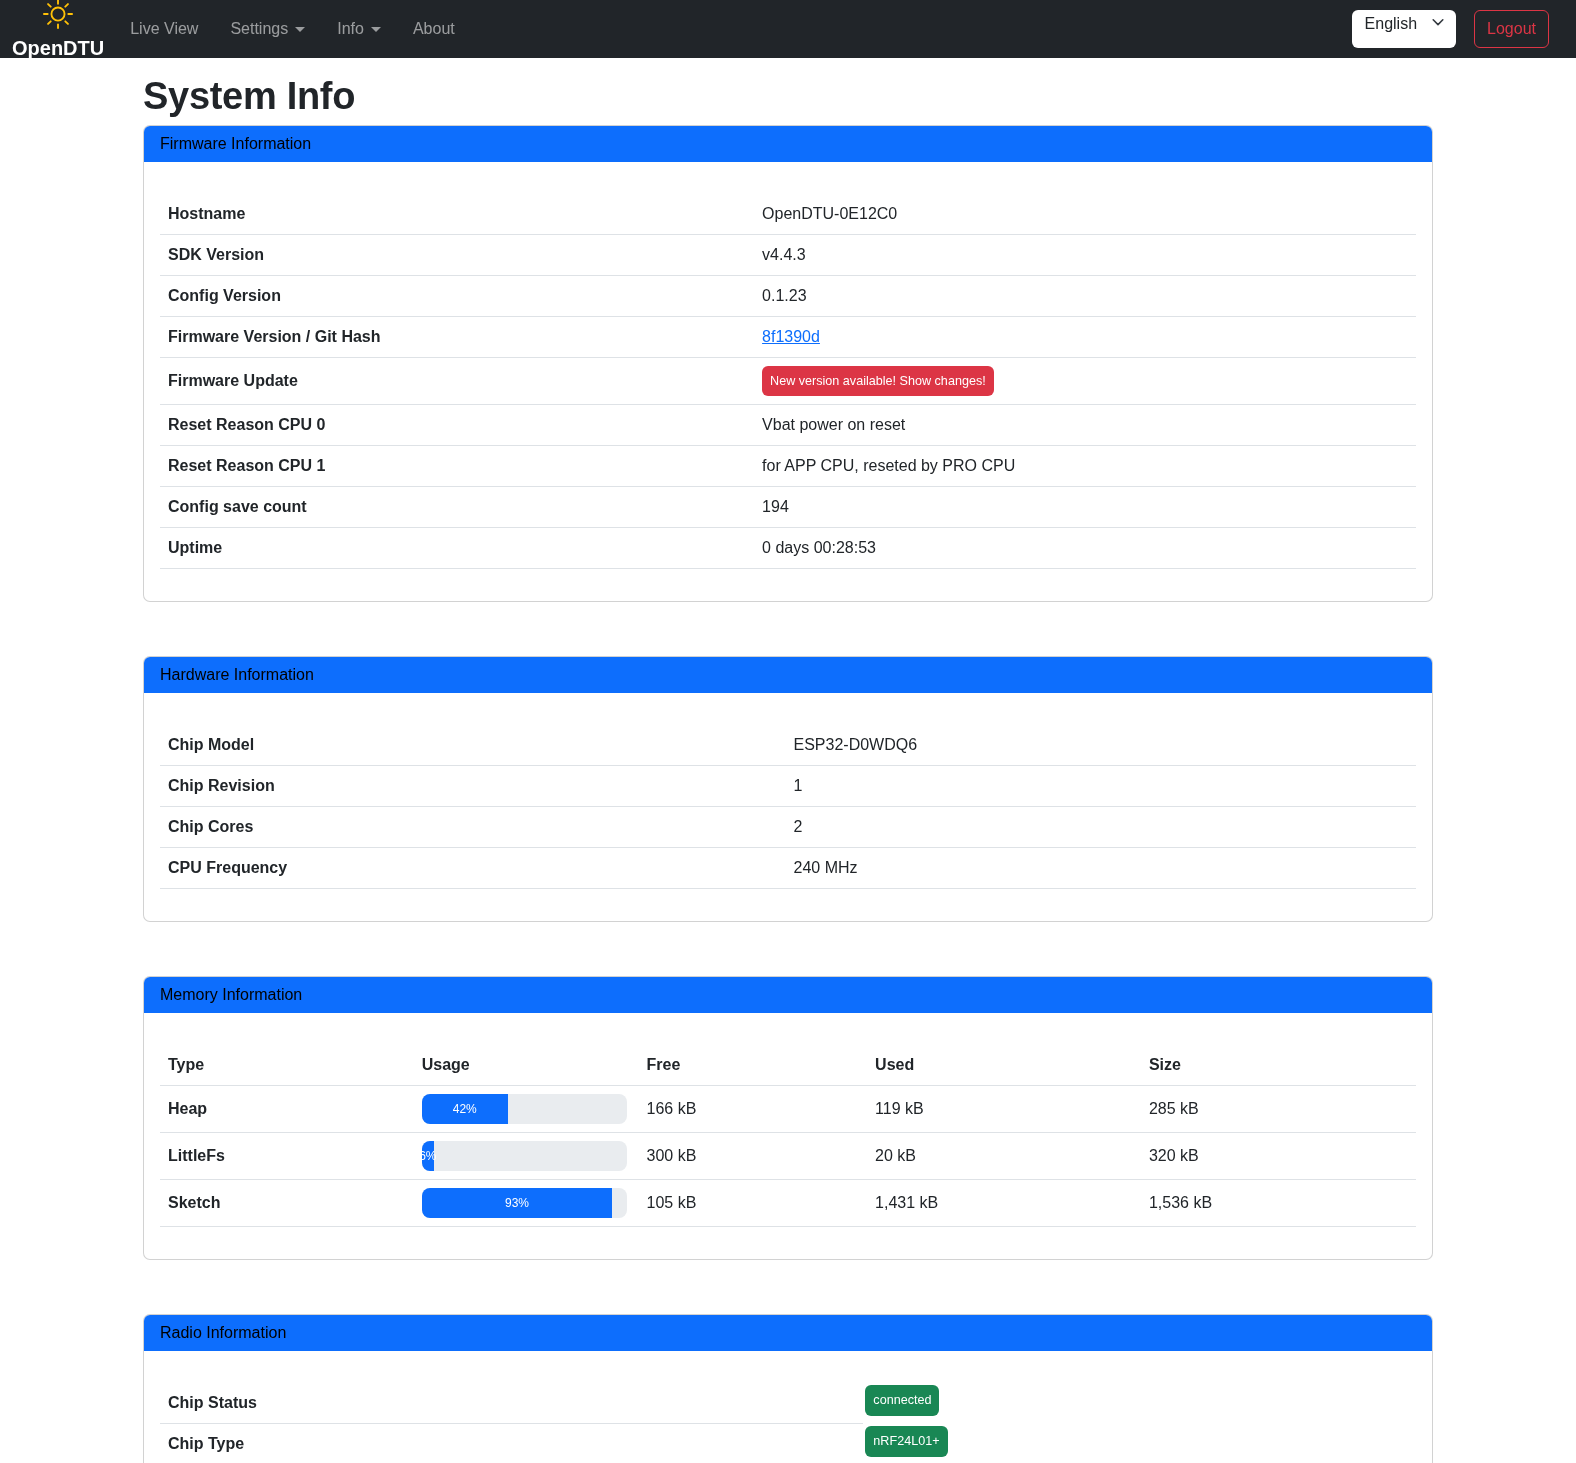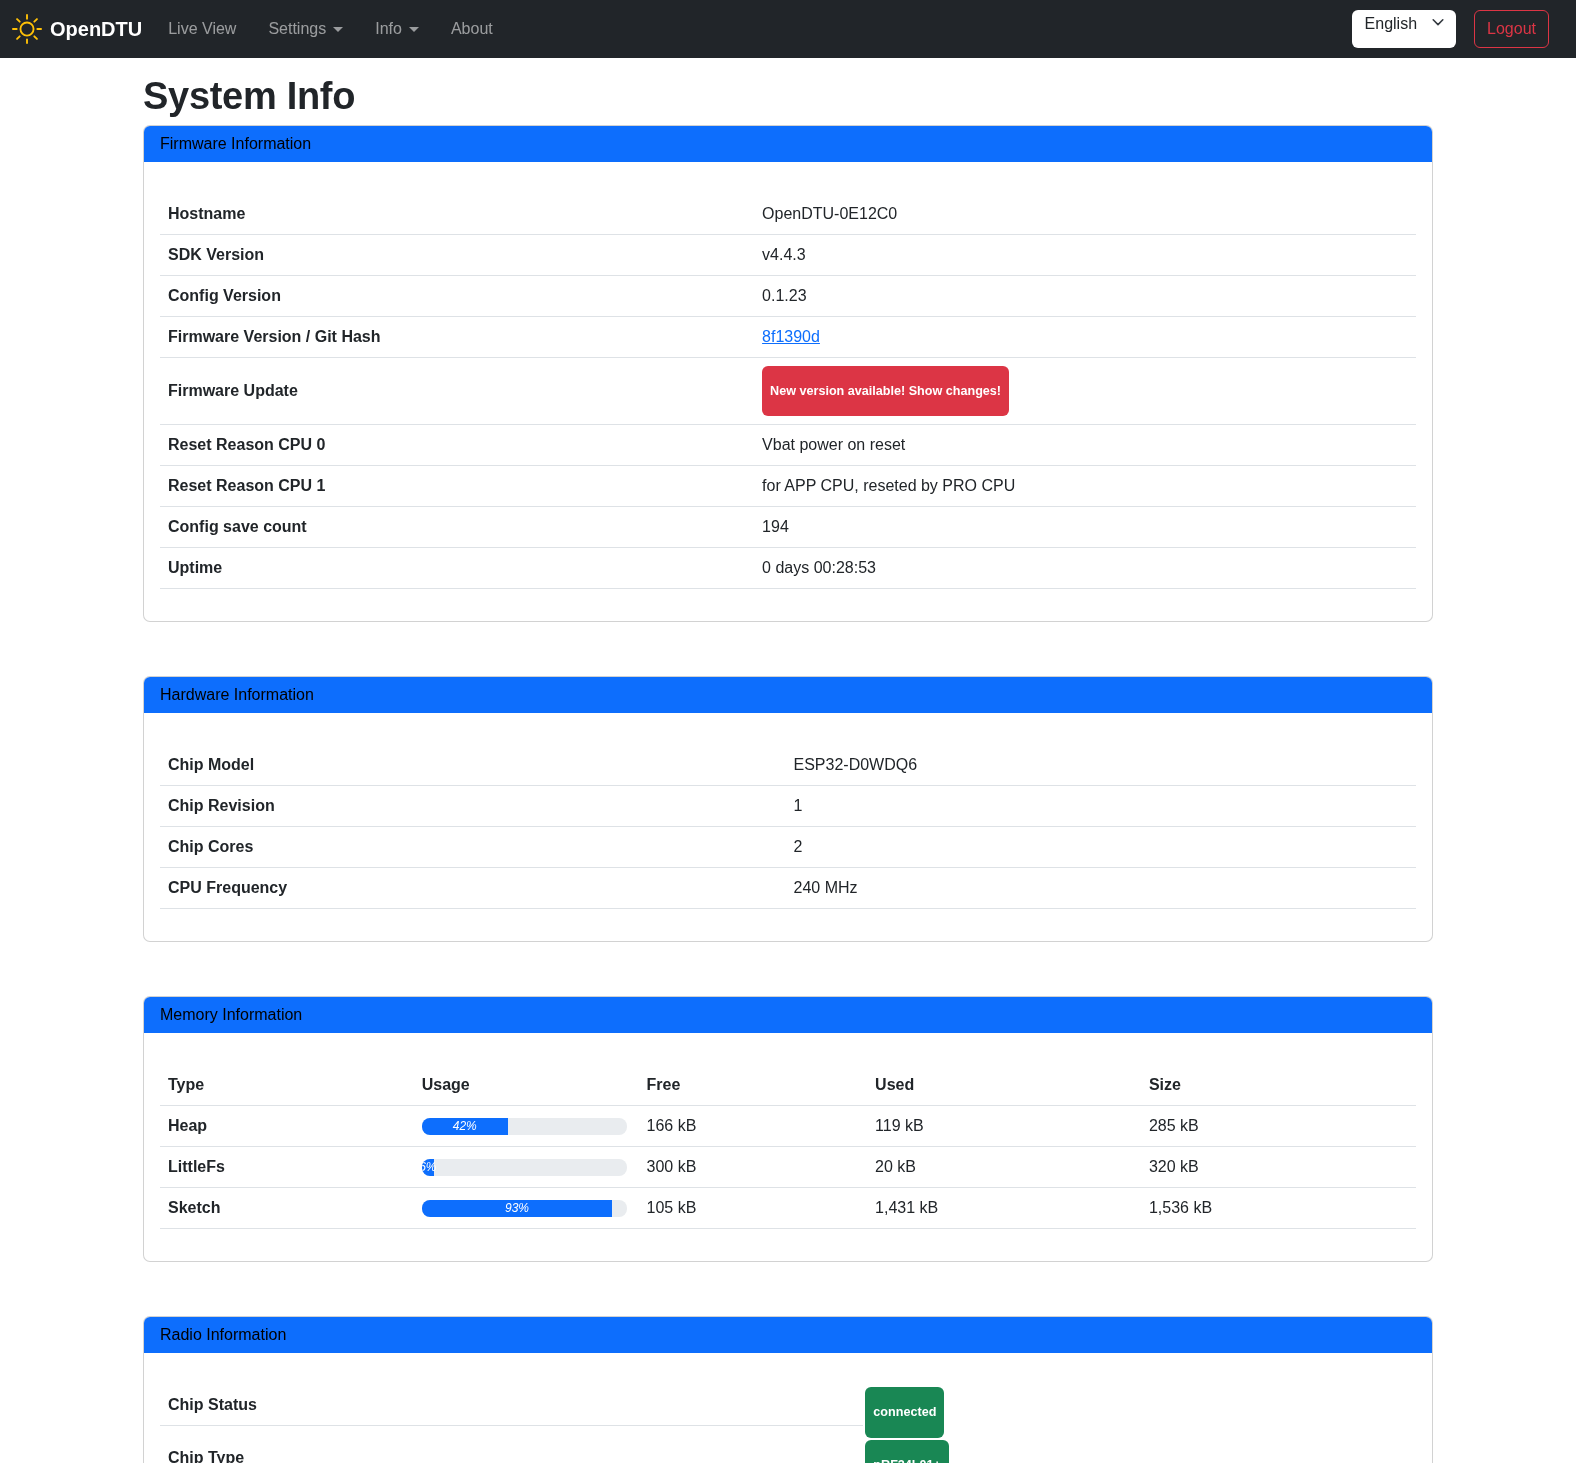--- a/index.html
+++ b/index.html
@@ -29,21 +29,21 @@
     display: flex;
     align-items: center;
     justify-content: space-between;
     padding: 0 27px 0 12px;
   }
   .nav-left { display: flex; align-items: center; }
   .brand {
     display: flex; align-items: center; gap: 8px;
     color: #fff; text-decoration: none;
     font-size: 20px; font-weight: 600;
-    margin-right: 18px; cursor: pointer;
+    margin-right: 18px; cursor: pointer; flex-direction: column;
   }
   .brand svg { display: block; }
   .nav-links { display: flex; align-items: center; }
   .nav-link {
     color: rgba(255,255,255,0.55);
     text-decoration: none;
     font-size: 16px;
     padding: 8px;
     margin-right: 16px;
     cursor: pointer;
@@ -130,45 +130,44 @@
     vertical-align: middle;
   }
   .info-table th { font-weight: 700; }
   .tbl-firmware th.row-label { width: 47.3%; }
   .tbl-hardware th.row-label { width: 49.8%; }
 
   .value-link { color: var(--color-primary); text-decoration: underline; cursor: pointer; }
 
   .badge {
     display: inline-block;
-    padding: 18px 8px;
+    padding: 8px 8px;
     font-size: 12.6px;
-    font-weight: 700;
+    font-weight: 400;
     line-height: 1.15;
     color: #fff;
     border-radius: 6px;
     white-space: nowrap;
   }
   .badge-danger { background: var(--color-danger); cursor: pointer; }
   .badge-success { background: var(--color-success); }
 
   
   .tbl-memory col.c1 { width: 20.2%; }
   .tbl-memory col.c2 { width: 17.9%; }
   .tbl-memory col.c3 { width: 18.2%; }
   .tbl-memory col.c4 { width: 21.8%; }
   .tbl-memory col.c5 { width: 21.9%; }
 
   .progress {
     width: 205px;
-    height: 17px;
+    height: 30px;
     background: var(--color-track);
     border-radius: 8px;
     overflow: hidden;
-    font-style: italic;
   }
   .progress-bar {
     height: 100%;
     background: var(--color-primary);
     color: #fff;
     font-size: 12px;
     display: flex;
     align-items: center;
     justify-content: center;
     white-space: nowrap;

